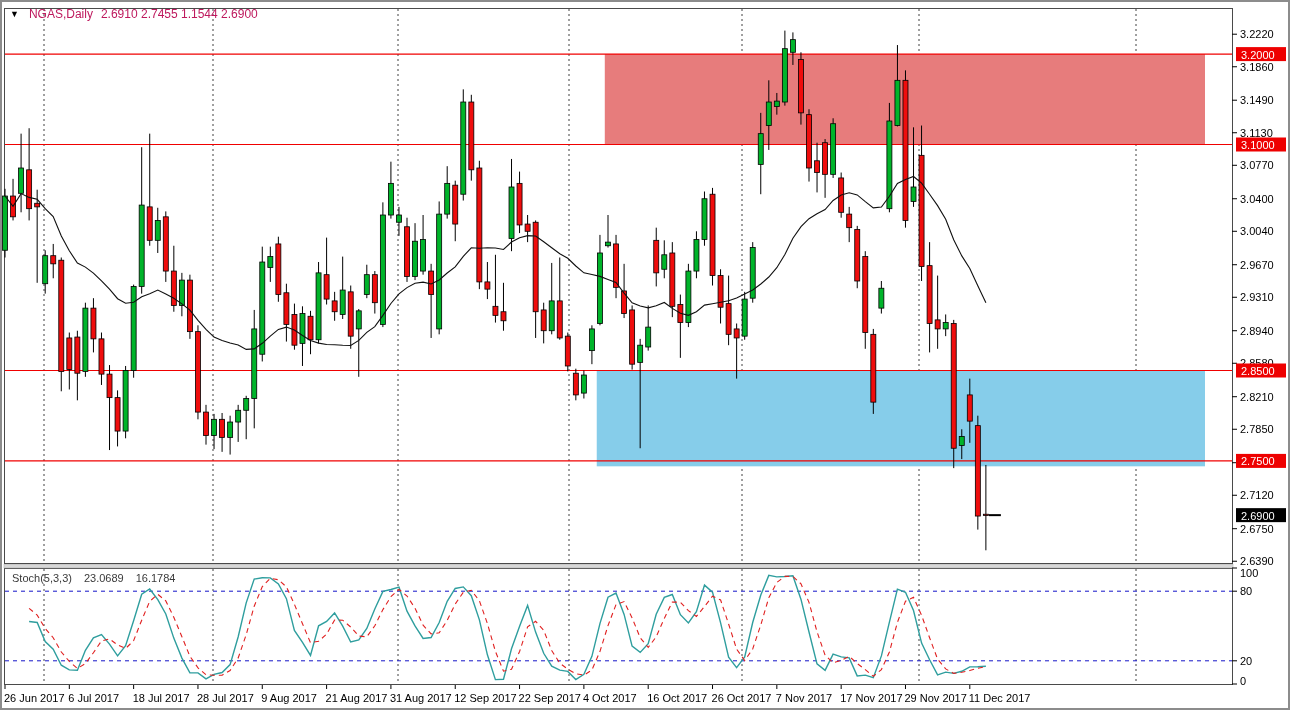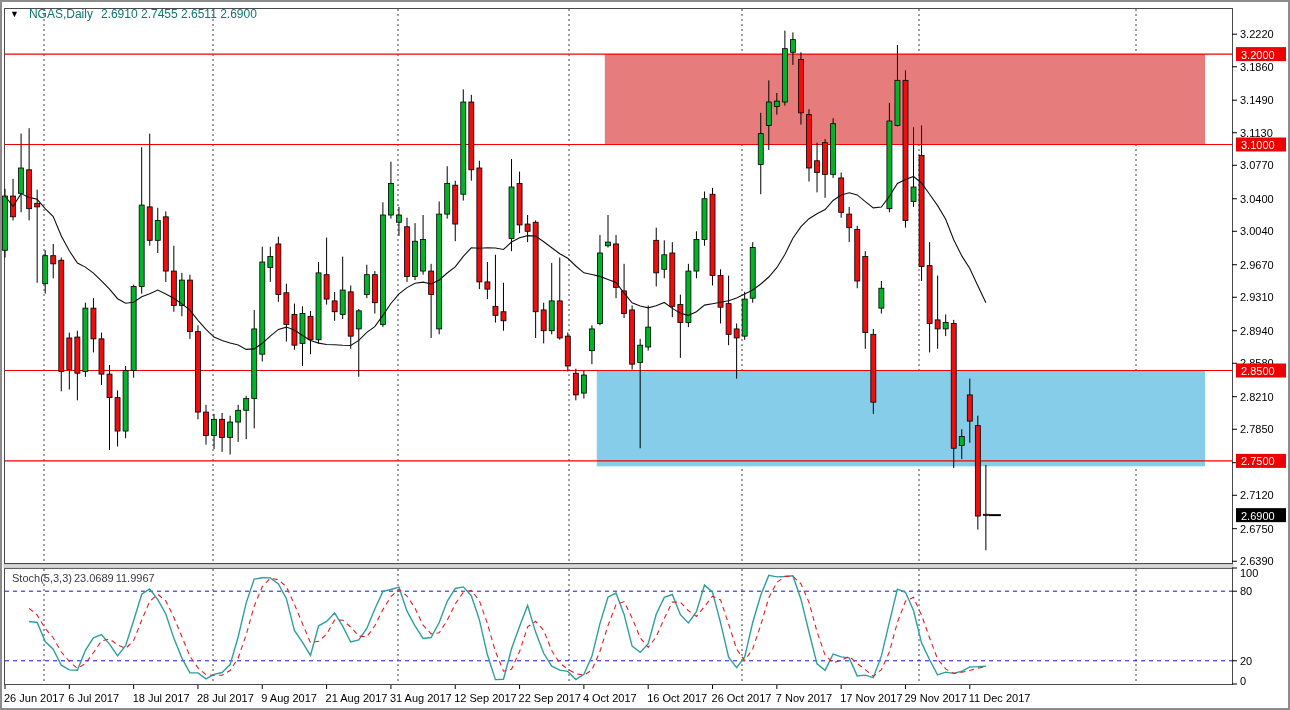--- a/index.html
+++ b/index.html
@@ -1,21 +1,21 @@
 <!DOCTYPE html>
 <html><head>
 <meta charset="utf-8">
 <style>
   html,body{margin:0;padding:0;background:#777;font-family:"Liberation Sans",sans-serif;}
   #frame{position:relative;width:1286px;height:706px;background:#ffffff;border:2px solid #8c8c8c;overflow:hidden;}
   #chart-svg{position:absolute;left:0;top:0;}
   #title-row{position:absolute;left:8px;top:5px;font-size:12px;color:#000;display:flex;align-items:center;gap:8px;white-space:pre;}
   #title-row .tri{font-size:9px;margin-right:2px;color:#000;}
-  #stoch-row{position:absolute;left:10px;top:570px;font-size:11px;color:#3a3a3a;display:flex;gap:2px;white-space:pre;}
-  .sym{font-size:12px;color:#0f766e;}
+  #stoch-row{position:absolute;left:10px;top:570px;font-size:11px;color:#3a3a3a;display:flex;gap:12px;white-space:pre;}
+  .sym{font-size:12px;color:#be185d;}
   text{font-family:"Liberation Sans",sans-serif;}
 </style>
 </head>
 <body>
 
 <div id="frame">
   <svg id="chart-svg" width="1286" height="706" viewBox="0 0 1286 706">
       <g>
         <rect x="2.5" y="6.5" width="1228" height="555" fill="#ffffff" stroke="#4a4a4a" stroke-width="1"></rect>
         <rect x="2.5" y="566.5" width="1228" height="116" fill="#ffffff" stroke="#4a4a4a" stroke-width="1"></rect>
@@ -390,20 +390,20 @@
         <text x="838.1599999999999" y="700" font-size="11" fill="#000">17 Nov 2017</text>
         <line x1="903.4799999999999" y1="683" x2="903.4799999999999" y2="687" stroke="#000" stroke-width="1"></line>
         <text x="902.4799999999999" y="700" font-size="11" fill="#000">29 Nov 2017</text>
         <line x1="967.8" y1="683" x2="967.8" y2="687" stroke="#000" stroke-width="1"></line>
         <text x="966.8" y="700" font-size="11" fill="#000">11 Dec 2017</text>
       </g>
     </svg>
   <div id="title-row">
     <span class="tri">▼</span>
     <span class="sym">NGAS,Daily</span>
-    <span class="sym">2.6910 2.7455 2.6511 2.6900</span>
+    <span class="sym">2.6910 2.7455 1.1544 2.6900</span>
   </div>
   <div id="stoch-row">
     <span>Stoch(5,3,3)</span>
     <span>23.0689</span>
-    <span>11.9967</span>
+    <span>16.1784</span>
   </div>
 </div>
 
 </body></html>

